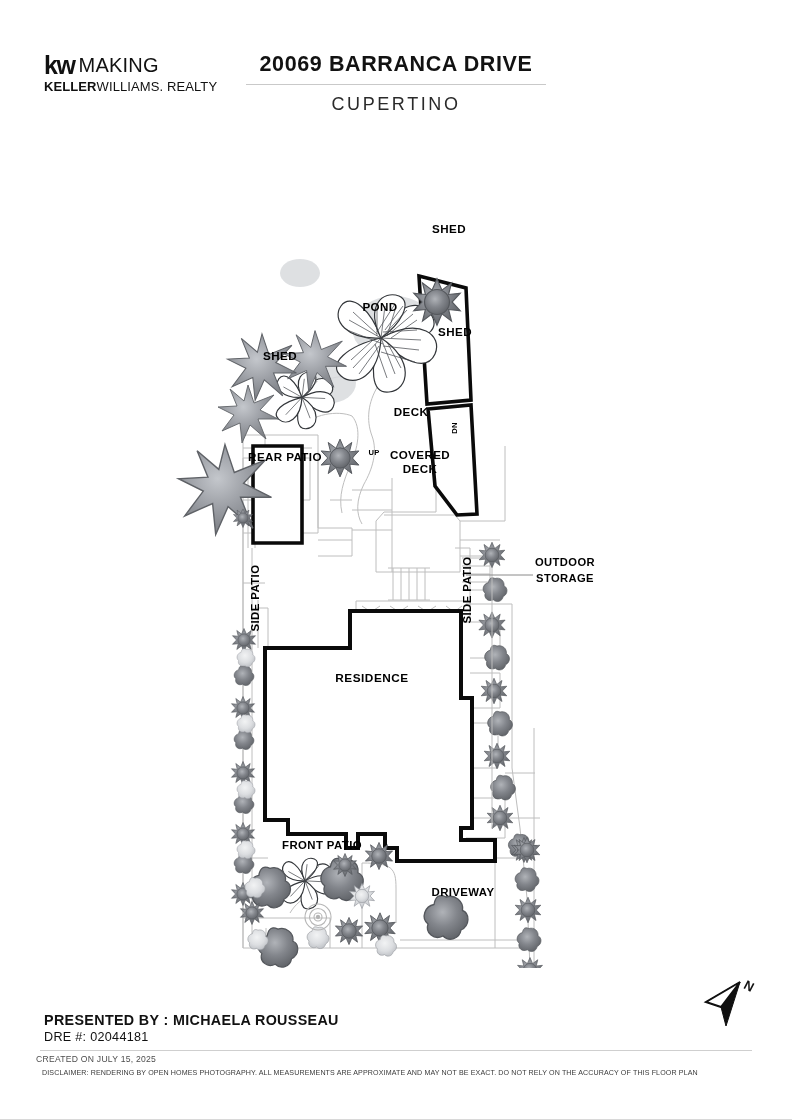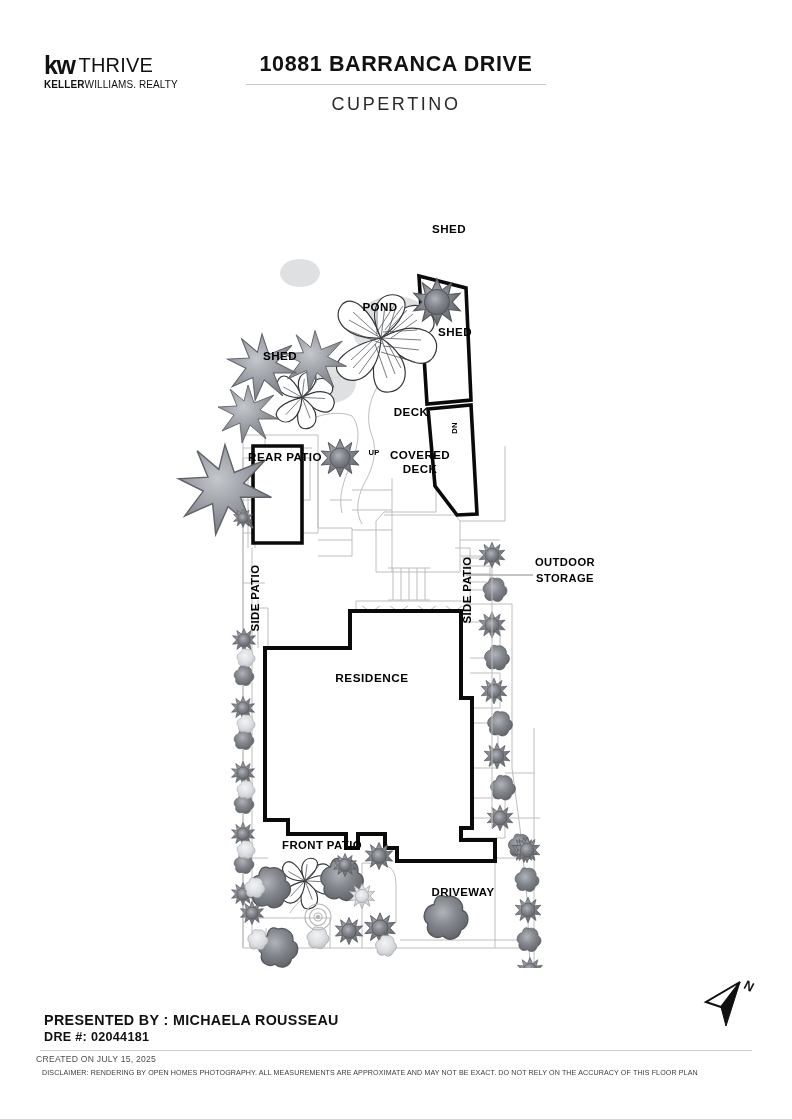--- a/index.html
+++ b/index.html
@@ -12,64 +12,64 @@
     overflow:hidden;
     margin:0 auto;
   }
 
   
   #header{position:absolute;left:0;top:0;width:792px;height:128px;padding-left:10px;}
   #logo{position:absolute;left:44px;top:54px;width:150px;}
   .kwline{display:flex;align-items:flex-end;gap:4px;}
   .kw{font-weight:bold;font-size:25px;letter-spacing:-1.4px;color:#111;line-height:22px;}
   .thrive{font-size:20px;letter-spacing:.2px;color:#111;line-height:21px;font-weight:500;}
-  .kwsub{font-size:10px;letter-spacing:.1px;color:#111;margin-top:3px;white-space:nowrap;}
+  .kwsub{font-size:13px;letter-spacing:.1px;color:#111;margin-top:3px;white-space:nowrap;}
   .kwsub b{font-weight:bold;}
   .kwsub span{font-weight:normal;}
 
   #title-wrap{position:absolute;left:246px;top:52px;width:300px;text-align:center;}
   #addr{font-size:21.5px;font-weight:bold;letter-spacing:.6px;color:#121212;white-space:nowrap;}
   #titlerule{height:1px;background:#c9c9c9;margin:7px 0 7px 0;}
   #city{font-size:18px;letter-spacing:2.6px;color:#2a2a2a;font-weight:400;margin-top:9px;}
 
   
   #plan{position:absolute;left:0;top:128px;width:792px;height:840px;}
   #plan svg{display:block;}
 
   
   #footer{position:absolute;left:0;top:968px;width:792px;height:152px;}
   #present{position:absolute;left:44px;top:44px;font-size:14.3px;font-weight:bold;letter-spacing:.35px;color:#111;white-space:nowrap;}
-  #dre{position:absolute;left:44px;top:62px;font-size:12.6px;font-weight:bold;letter-spacing:.3px;color:#111;white-space:nowrap;}
+  #dre{position:absolute;left:44px;top:62px;font-size:12.6px;font-weight:normal;letter-spacing:.3px;color:#111;white-space:nowrap;}
   #footrule{position:absolute;left:40px;top:82px;width:712px;height:1px;background:#cfcfcf;}
   #created{position:absolute;left:36px;top:86px;font-size:8.6px;letter-spacing:.25px;color:#4d4d4d;white-space:nowrap;}
   .disc{position:absolute;left:42px;font-size:7.1px;letter-spacing:.12px;color:#3a3a3a;white-space:nowrap;}
   #disc1{top:101px;}
   #disc2{top:112px;}
   #compass{position:absolute;left:700px;top:8px;width:60px;height:56px;}
   #bottomline{position:absolute;left:0;top:1119px;width:792px;height:1px;background:#d8d8d8;}
 
   text{font-family:"Liberation Sans", sans-serif;}
 </style>
 </head>
 <body>
 
 <div id="page">
 
   <div id="header">
 
     <div id="logo">
       <div class="kwline">
         <span class="kw">kw</span>
-        <span class="thrive">THRIVE</span>
+        <span class="thrive">MAKING</span>
       </div>
       <div class="kwsub"><b>KELLER</b><span>WILLIAMS. REALTY</span></div>
     </div>
 
     <div id="title-wrap">
-      <div id="addr">10881 BARRANCA DRIVE</div>
+      <div id="addr">20069 BARRANCA DRIVE</div>
       <div id="titlerule"></div>
       <div id="city">CUPERTINO</div>
     </div>
 
   </div>
 
   <div id="plan">
     <svg width="792" height="840" viewBox="0 0 792 840" xmlns="http://www.w3.org/2000/svg">
       <defs>
         <radialGradient id="gDark" cx="42%" cy="38%" r="68%">

